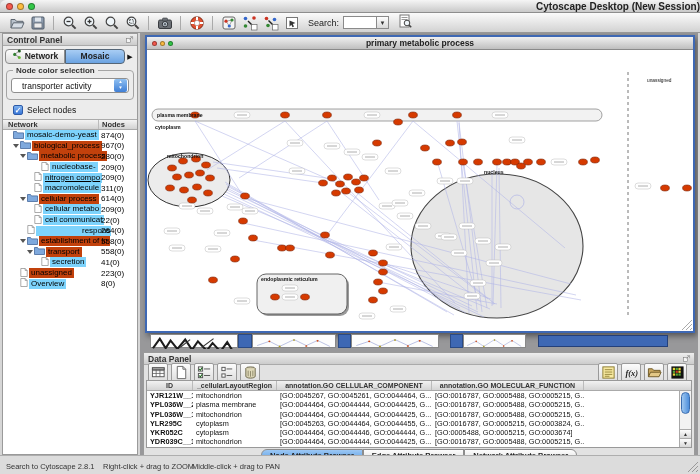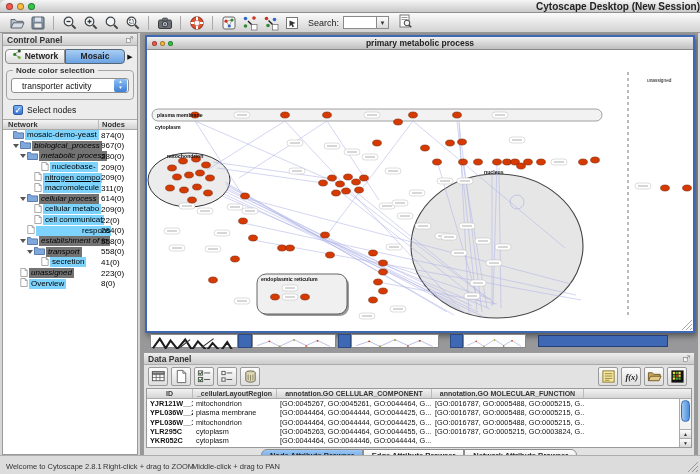--- a/index.html
+++ b/index.html
@@ -57,21 +57,21 @@
   #tree-header .c2 { flex:1; padding-left:3px; }
   #tree { flex:1; background:#fff; overflow:hidden; position:relative; }
   .tree-row { height:10.6px; position:relative; display:flex; align-items:center; font-size:8px; color:#000; }
   .tree-row.sel { background:#2f65d0; }
   .tree-row .arrow { width:0; height:0; border-left:3px solid transparent; border-right:3px solid transparent;
     border-top:4px solid #555; margin-right:1px; flex:none; }
   .tree-row.sel .arrow { border-top-color:#fff; }
   .tree-row .spacer { flex:none; }
   .tree-row svg { flex:none; margin-right:1px; }
   .tree-row .lbl { padding:0 2px; white-space:nowrap; overflow:hidden; max-width:70px; line-height:10px; }
-  .lbl.red { background:#737373;font-style:italic; } .lbl.green { background:#7dd3fc; }
+  .lbl.red { background:#c2410c; } .lbl.green { background:#7dd3fc; }
   .tree-row .cnt { position:absolute; left:98px; white-space:nowrap; font-size:8px; }
 
   
   #desktop { position:absolute; left:140px; top:33px; width:558px; height:422px; background:#98989a; overflow:hidden; }
   #netwin { position:absolute; left:5px; top:2px; width:550px; height:298px;
     border:2px solid #3e68b4; background:#fff; box-shadow:2px 3px 6px rgba(0,0,0,.45); }
   #nw-title { height:13px; background:linear-gradient(#f0f0f0,#bfbfbf); border-bottom:1px solid #8a8a8a; position:relative; }
   #nw-title .title { text-align:center; font-size:8.5px; font-weight:bold; color:#222; line-height:13px; }
   #nw-title .lights { top:4px; left:5px; gap:3px; }
   #nw-title .light { width:5px; height:5px; }
@@ -79,21 +79,21 @@
   #strip { position:absolute; left:5px; top:300px; width:550px; height:16px; }
   .frag { position:absolute; top:1px; height:14px; }
   .frag.pane { background:#fdfdfd; border:1px solid #888; }
   .frag.blue { background:#3e68b4; border:1px solid #2a4a85; }
   .frag.bluebar { background:#3e68b4; border:1px solid #24407a; height:12px; top:2px; }
   .frag svg { width:100%; height:100%; }
 
   
   #datapanel { position:absolute; left:3px; top:319px; width:552px; height:111px;
     background:#e2e2e2; border:1px solid #9a9a9a; display:flex; flex-direction:column; }
-  #dp-toolbar { height:23px; display:flex; align-items:center; padding:0 4px; }
+  #dp-toolbar { height:15px; display:flex; align-items:center; padding:0 4px; }
   #dp-toolbar .grow { flex:1; }
   .dpi { width:20px; height:19px; border:1px solid #9a9a9a; border-radius:2px; margin-right:3px;
     background:linear-gradient(#fcfcfc,#dedede); display:inline-flex; align-items:center; justify-content:center; }
   .dpi svg { width:15px; height:15px; }
   #dp-table { flex:1; background:#fff; border:1px solid #999; margin:0 2px; position:relative; overflow:hidden; }
   .thead { display:flex; height:10px; background:linear-gradient(#f2f2f2,#d5d5d5); border-bottom:1px solid #aaa; }
   .th { font-size:7px; font-weight:bold; color:#333; text-align:center; border-right:1px solid #bbb;
     overflow:hidden; white-space:nowrap; line-height:10px; }
   .trow { display:flex; height:9.3px; }
   .td { font-size:7.3px; color:#111; padding-left:3px; white-space:nowrap; overflow:hidden; line-height:9.3px; }
@@ -774,20 +774,21 @@
           <div class="trow">
             <div class="td b" style="width: 46px;">YLR295C</div>
             <div class="td" style="width: 84px;">cytoplasm</div>
             <div class="td" style="width: 155px;">[GO:0045263, GO:0044464, GO:0044455, G...</div>
             <div class="td" style="width: 152px;">[GO:0016787, GO:0005215, GO:0003824, G...</div>
           </div>
           <div class="trow">
             <div class="td b" style="width: 46px;">YKR052C</div>
             <div class="td" style="width: 84px;">cytoplasm</div>
             <div class="td" style="width: 155px;">[GO:0044464, GO:0044446, GO:0044444, G...</div>
+            <div class="td" style="width: 152px;">[GO:0005488, GO:0005215, GO:0003674]</div>
           </div>
           <div class="trow">
             <div class="td b" style="width: 46px;">YDR039C__1</div>
             <div class="td" style="width: 84px;">mitochondrion</div>
             <div class="td" style="width: 155px;">[GO:0044464, GO:0044444, GO:0044425, G...</div>
             <div class="td" style="width: 152px;">[GO:0016787, GO:0005488, GO:0005215, G...</div>
           </div>
         </div>
       <div id="vscroll">
         <div id="vthumb"></div>
@@ -797,19 +798,19 @@
     </div>
     <div id="dp-tabs">
         <div class="dp-tab first active">Node Attribute Browser</div>
         <div class="dp-tab">Edge Attribute Browser</div>
         <div class="dp-tab last">Network Attribute Browser</div>
       </div>
   </div>
 </div>
 
 <div id="statusbar">
-  <span style="left:6px">Welcome to Cytoscape 2.8.1</span>
+  <span style="left:6px">Search to Cytoscape 2.8.1</span>
   <span style="left:103px">Right-click + drag to ZOOM</span>
   <span style="left:192px">Middle-click + drag to PAN</span>
   <svg id="grip" viewBox="0 0 12 12">
     <path d="M11 1L1 11M11 5L5 11M11 9L9 11" stroke="#9a9a9a" stroke-width="1"></path>
   </svg>
 </div>
 
 </body></html>

